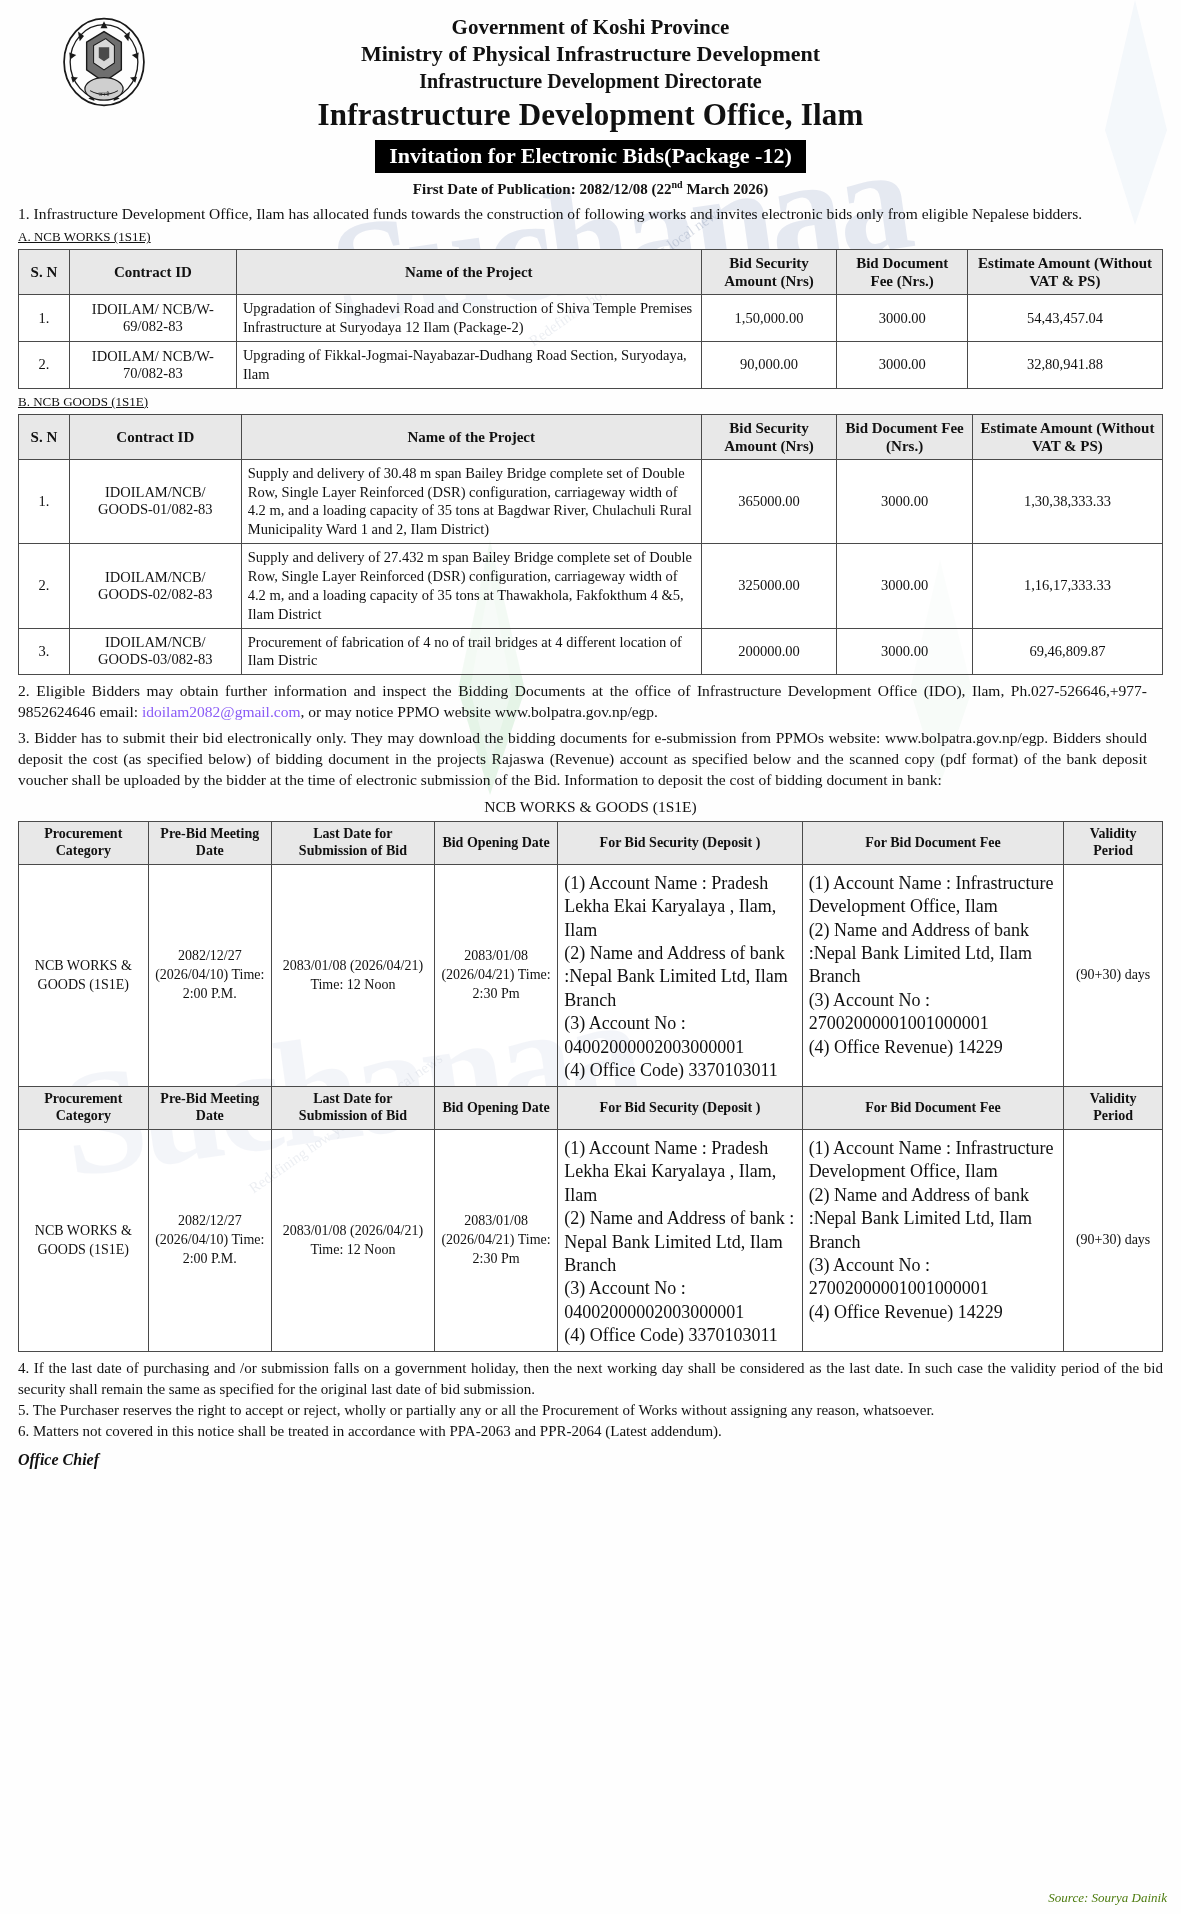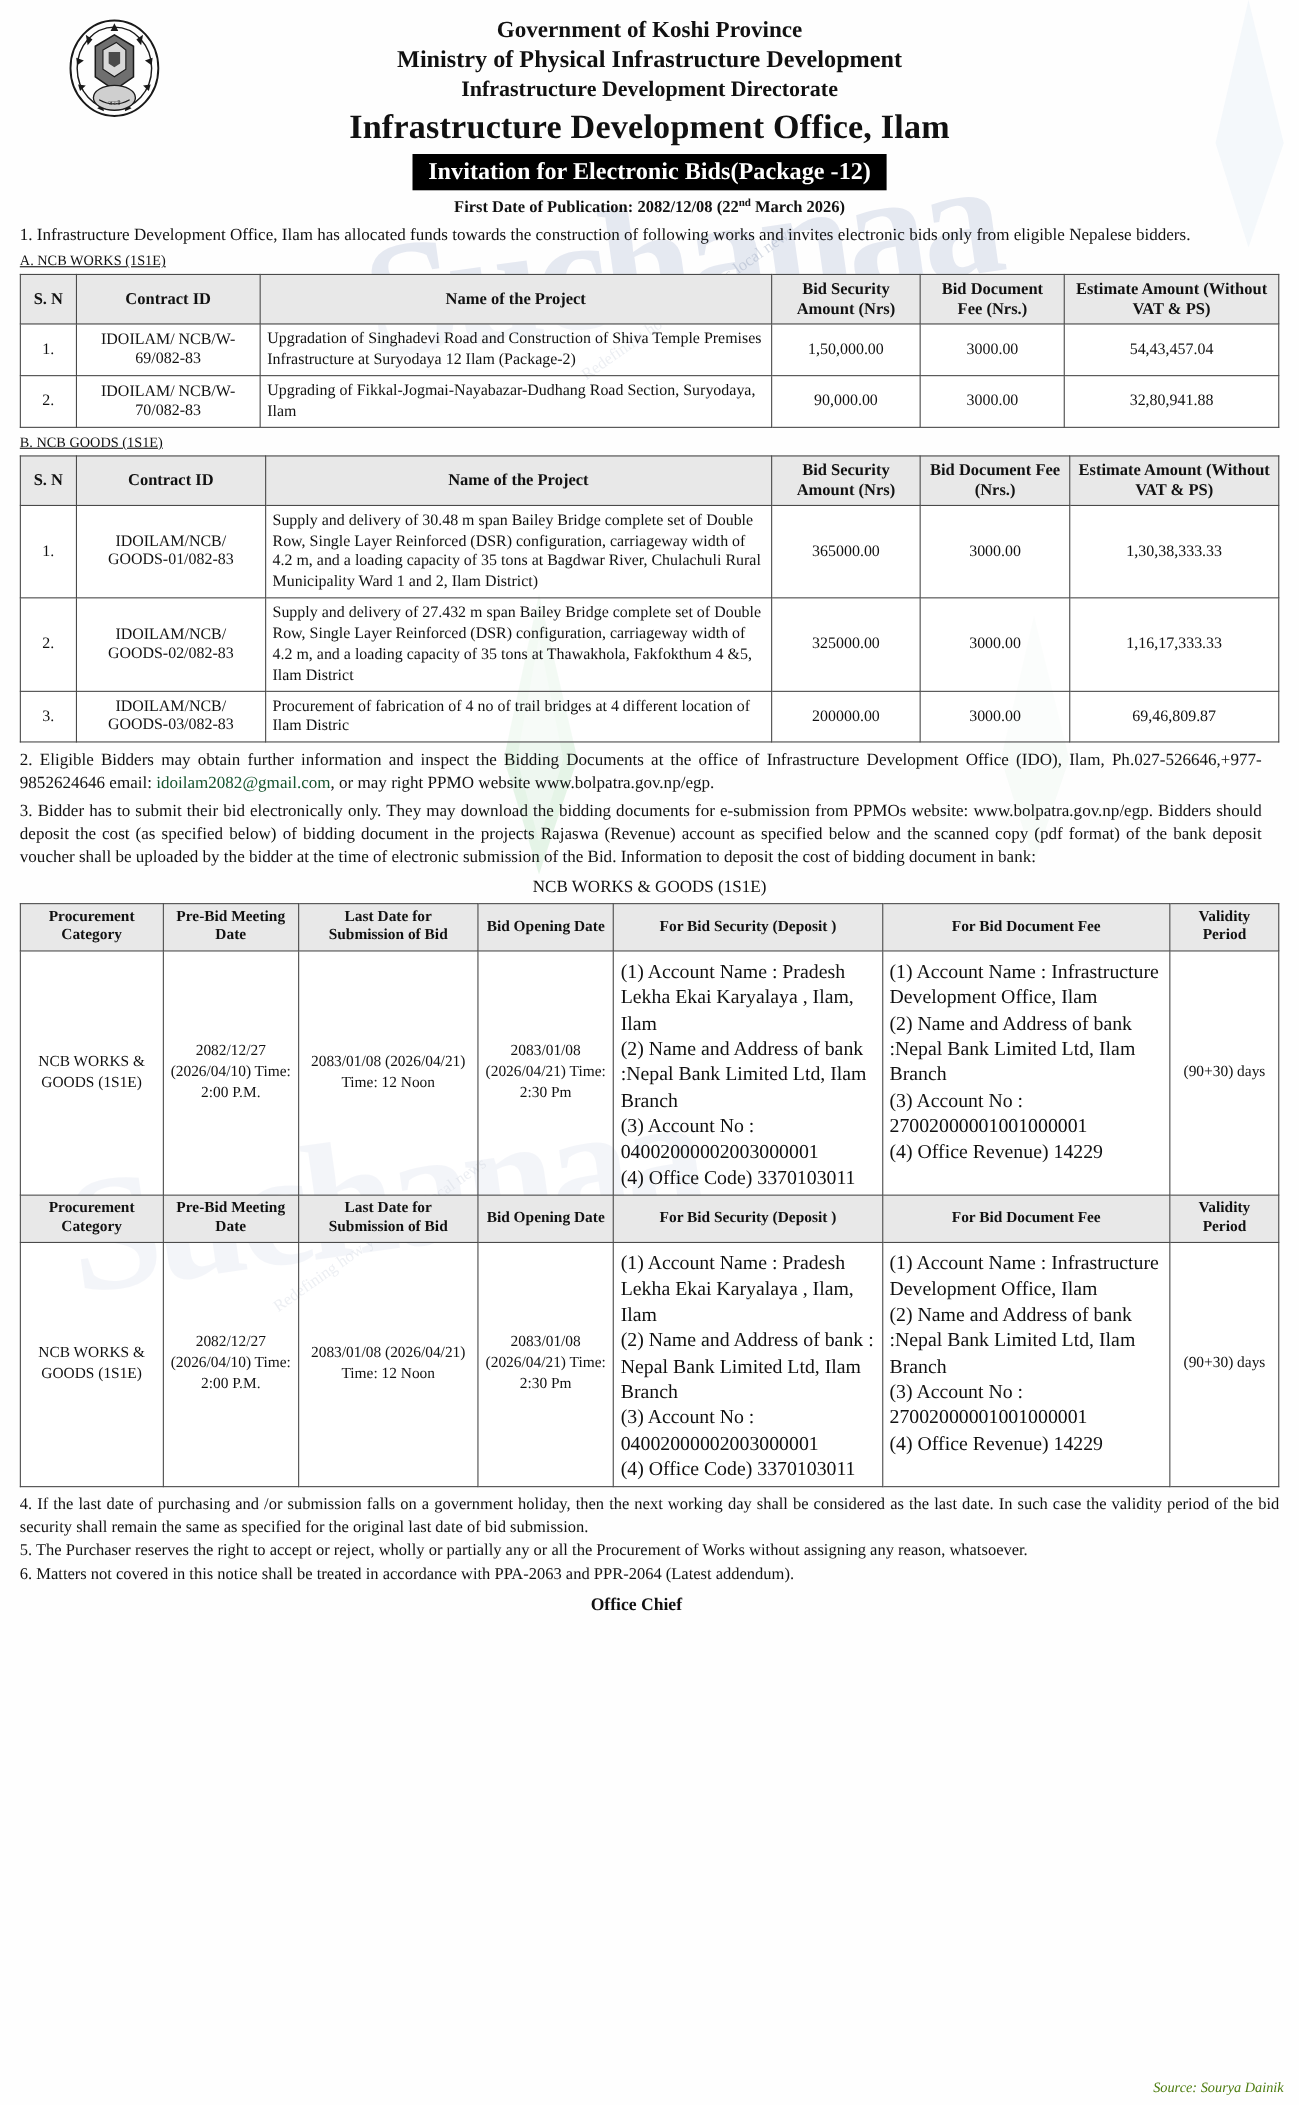--- a/index.html
+++ b/index.html
@@ -78,25 +78,25 @@
   td.num { text-align:center; white-space:nowrap; }
 
   .center-label { text-align:center; font-size:15.5px; margin:8px 0 5px 0; }
 
   table.bank th, table.bank td { font-size:14px; padding:4px 6px; }
   table.bank td.addr { text-align:left; line-height:1.3; font-size:18px; vertical-align:top; padding-top:7px;}
   table.bank td.cc { text-align:center; line-height:1.35; }
 
   .footnotes { font-size:15px; line-height:1.34; margin-top:6px; text-align:justify;}
   .footnotes div { margin-bottom:1px; }
-  .office-chief { text-align:center; font-weight:bold; font-size:16px; margin-top:10px; padding-right:24px;}
+  .office-chief { text-align:left; font-weight:bold; font-size:16px; margin-top:10px; padding-right:24px;font-style:italic;}
   .source {
     position:absolute; right:14px; bottom:8px; font-size:13px; font-style:italic; color:#4d7c0f; z-index:3;
   }
-  .email { color:#14532d; }
+  .email { color:#8b5cf6; }
 </style>
 </head>
 <body>
 
 <div class="page">
 
   <div class="watermark wm1">Suchanaa</div>
   <div class="watermark wm2">Suchanaa</div>
   <div class="wm-sub wmsub1">Redefining how you access local news</div>
   <div class="wm-sub wmsub2">Redefining how you access local news</div>
@@ -232,21 +232,21 @@
           <td class="c">3.</td>
           <td class="c">IDOILAM/NCB/ GOODS-03/082-83</td>
           <td class="l">Procurement of fabrication of 4 no of trail bridges at 4 different location of  Ilam Distric</td>
           <td class="num">200000.00</td>
           <td class="num">3000.00</td>
           <td class="num">69,46,809.87</td>
         </tr>
       </tbody>
     </table>
 
-    <p class="para"><span>2. Eligible Bidders may obtain further information and inspect the Bidding Documents at the office of Infrastructure Development Office (IDO), Ilam, Ph.027-526646,+977-9852624646 email: </span><span class="email">idoilam2082@gmail.com</span><span>,  or may right PPMO website www.bolpatra.gov.np/egp.</span></p>
+    <p class="para"><span>2. Eligible Bidders may obtain further information and inspect the Bidding Documents at the office of Infrastructure Development Office (IDO), Ilam, Ph.027-526646,+977-9852624646 email: </span><span class="email">idoilam2082@gmail.com</span><span>,  or may notice PPMO website www.bolpatra.gov.np/egp.</span></p>
 
     <p class="para">3. Bidder has to submit their bid electronically only. They may download the bidding documents for e-submission from PPMOs website: www.bolpatra.gov.np/egp. Bidders should deposit the cost (as specified below) of bidding document in the projects Rajaswa (Revenue) account as specified below and the scanned copy (pdf format) of the bank deposit voucher shall be uploaded by the bidder at the time of electronic submission of the Bid. Information to deposit the cost of bidding document in bank:</p>
 
     <div class="center-label">NCB  WORKS &amp; GOODS (1S1E)</div>
 
     <table class="grid bank">
       <colgroup>
         <col style="width:105px">
           <col style="width:100px">
           <col style="width:132px">

